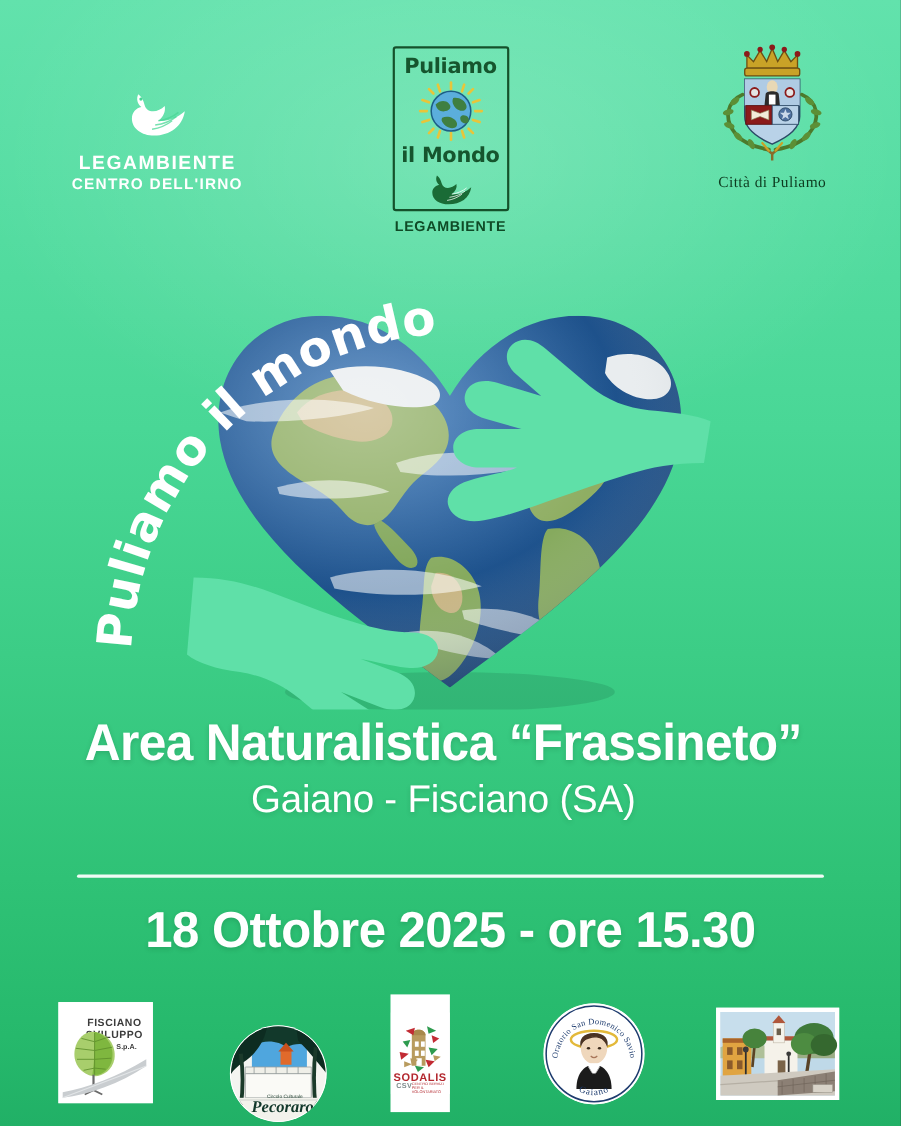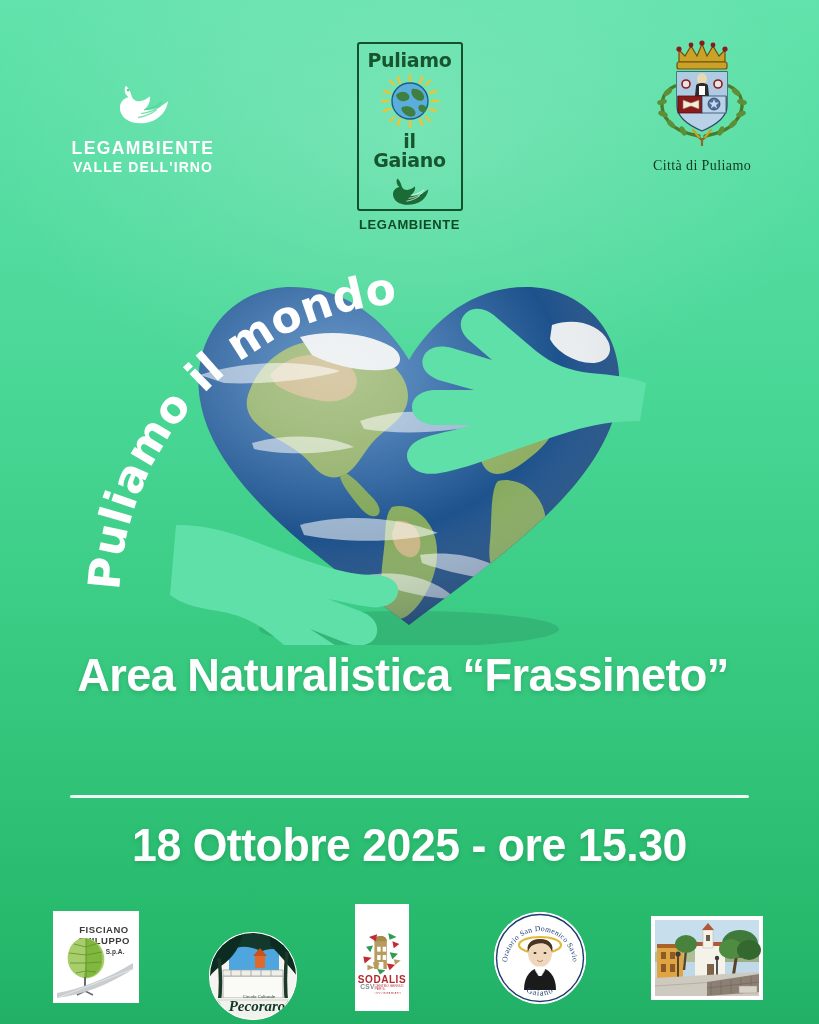--- a/index.html
+++ b/index.html
@@ -222,21 +222,21 @@
 
     <div class="legambiente-logo">
       <svg class="swan-mark" viewBox="0 0 64 52">
         <path d="M14 6 C12 10 13 15 17 18 C12 19 8 23 8 29 C8 38 17 45 29 45 C44 45 56 36 58 22 C50 29 41 32 33 31 C38 27 40 22 39 17 C36 20 32 22 28 22 C24 22 21 20 20 16 C19 12 17 8 14 6 Z" fill="#ffffff"></path>
         <path d="M33 31 C40 30 47 27 52 23" stroke="#49D796" stroke-width="1.4" fill="none" opacity="0.75"></path>
         <path d="M30 35 C38 34 45 31 50 27" stroke="#49D796" stroke-width="1.4" fill="none" opacity="0.75"></path>
         <path d="M27 39 C34 38 41 35 46 31" stroke="#49D796" stroke-width="1.4" fill="none" opacity="0.75"></path>
         <circle cx="16.5" cy="10.5" r="1.5" fill="#49D796"></circle>
       </svg>
       <div class="l1">LEGAMBIENTE</div>
-      <div class="l2">VALLE DELL'IRNO</div>
+      <div class="l2">CENTRO DELL'IRNO</div>
     </div>
 
     <div class="pim-logo">
       <div class="pim-box">
         <div class="pim-word">Puliamo</div>
         <svg width="64" height="56" viewBox="0 0 64 56" class="pim-globe">
           <g stroke="#E8C53A" stroke-width="2.4" stroke-linecap="round">
             <line x1="32" y1="2" x2="32" y2="8"></line>
             <line x1="32" y1="48" x2="32" y2="54"></line>
             <line x1="4" y1="28" x2="10" y2="28"></line>
@@ -253,21 +253,21 @@
             <line x1="52" y1="36" x2="58" y2="38"></line>
             <line x1="6" y1="38" x2="12" y2="36"></line>
             <line x1="52" y1="20" x2="58" y2="18"></line>
           </g>
           <circle cx="32" cy="28" r="18" fill="#5BAEDC" stroke="#1d5e86" stroke-width="1.4"></circle>
           <path d="M18 22 C22 18 27 18 30 21 C33 24 31 27 27 28 C23 29 19 27 18 22 Z" fill="#3F7F40"></path>
           <path d="M34 16 C39 15 45 18 46 23 C47 27 43 29 39 27 C35 25 32 20 34 16 Z" fill="#3F7F40"></path>
           <path d="M24 34 C29 32 35 34 37 38 C39 42 35 45 30 43 C26 41 22 37 24 34 Z" fill="#3F7F40"></path>
           <path d="M42 32 C46 31 49 34 48 37 C47 40 43 40 41 37 C40 35 40 33 42 32 Z" fill="#3F7F40"></path>
         </svg>
-        <div class="pim-word">il Gaiano</div>
+        <div class="pim-word">il Mondo</div>
         <svg width="46" height="34" viewBox="0 0 64 48" class="pim-swan">
           <path d="M14 5 C12 9 13 14 17 17 C12 18 8 22 8 27 C8 36 17 42 29 42 C44 42 56 34 58 20 C50 27 41 30 33 29 C38 25 40 21 39 16 C36 19 32 21 28 21 C24 21 21 19 20 15 C19 11 17 7 14 5 Z" fill="#1a6b36"></path>
           <path d="M33 29 C40 28 47 25 52 21" stroke="#ffffff" stroke-width="1.2" fill="none" opacity="0.8"></path>
           <path d="M30 33 C38 32 45 29 50 25" stroke="#ffffff" stroke-width="1.2" fill="none" opacity="0.8"></path>
           <path d="M27 37 C34 36 41 33 46 29" stroke="#ffffff" stroke-width="1.2" fill="none" opacity="0.8"></path>
         </svg>
       </div>
       <div class="pim-caption">LEGAMBIENTE</div>
     </div>
 
@@ -431,20 +431,21 @@
       </g>
 
       <text class="arc-text">
         <textPath href="#arcPath" startOffset="50%" text-anchor="middle">Puliamo il mondo</textPath>
       </text>
     </svg>
   </div>
 
   <div class="title-block">
     <div class="main-title">Area Naturalistica “Frassineto”</div>
+    <div class="sub-title">Gaiano - Fisciano (SA)</div>
   </div>
 
   <div class="divider"></div>
 
   <div class="date-line">18 Ottobre 2025 - ore 15.30</div>
 
   <div class="sponsors">
 
     <div class="sponsor" style="left:53px; top:11px;">
       <div class="sp-card" style="width:86px;height:92px;">

